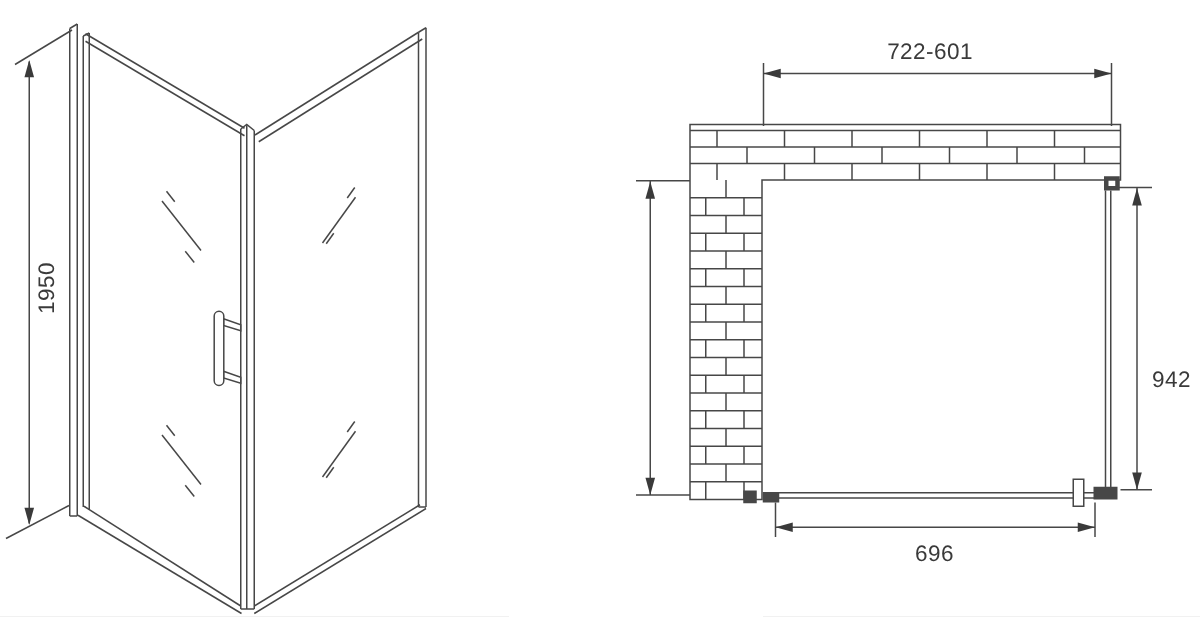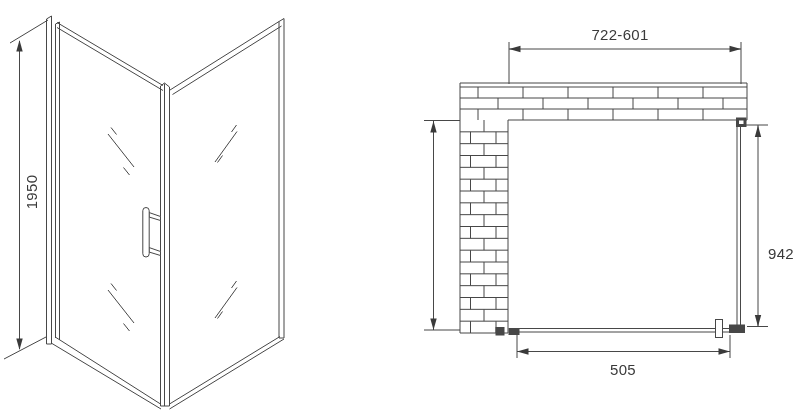--- a/index.html
+++ b/index.html
@@ -257,14 +257,14 @@
     </g>
   </svg>
 
   <div class="dim-label" style="left:32px;top:192px;transform:translate(-50%,-50%) rotate(-90deg);">1950</div>
 
   <div class="dim-label" style="left:570px;top:27px;width:100px;">722-601</div>
 
 
   <div class="dim-label" style="left:761px;top:226px;width:40px;margin-top:20px;">942</div>
 
-  <div class="dim-label" style="left:573px;top:362px;width:100px;">505</div>
+  <div class="dim-label" style="left:573px;top:362px;width:100px;">696</div>
 </div>
 
 </body></html>

